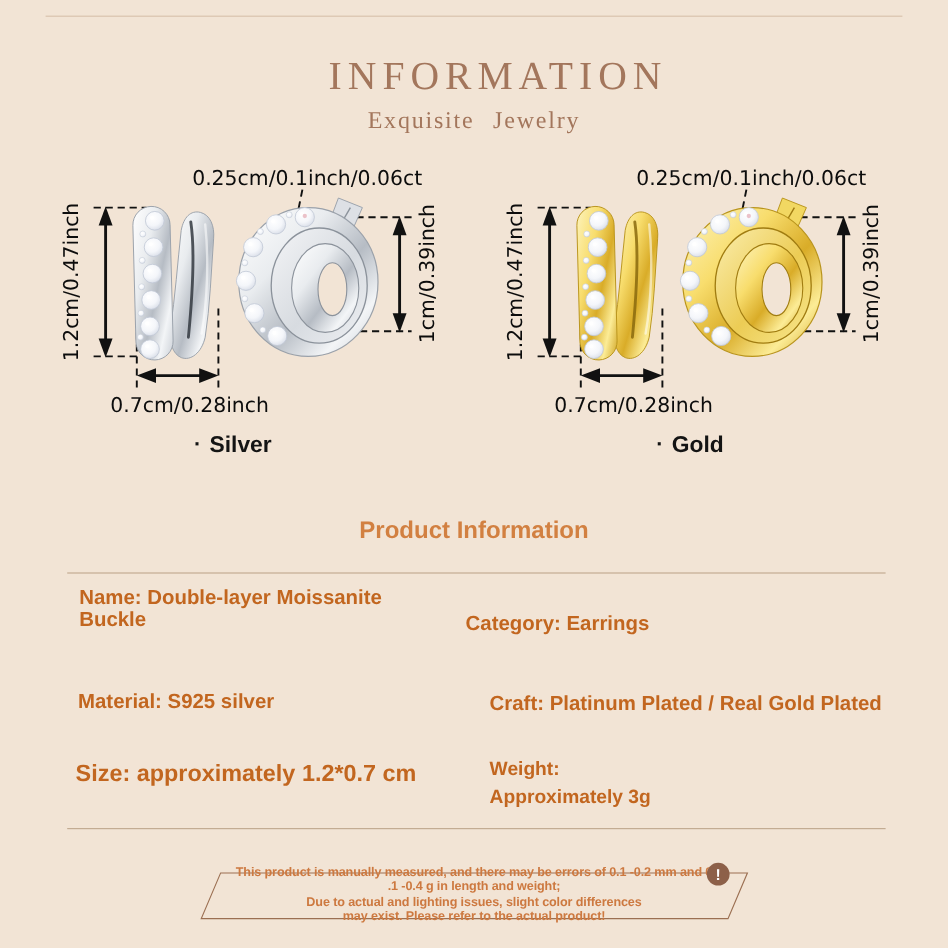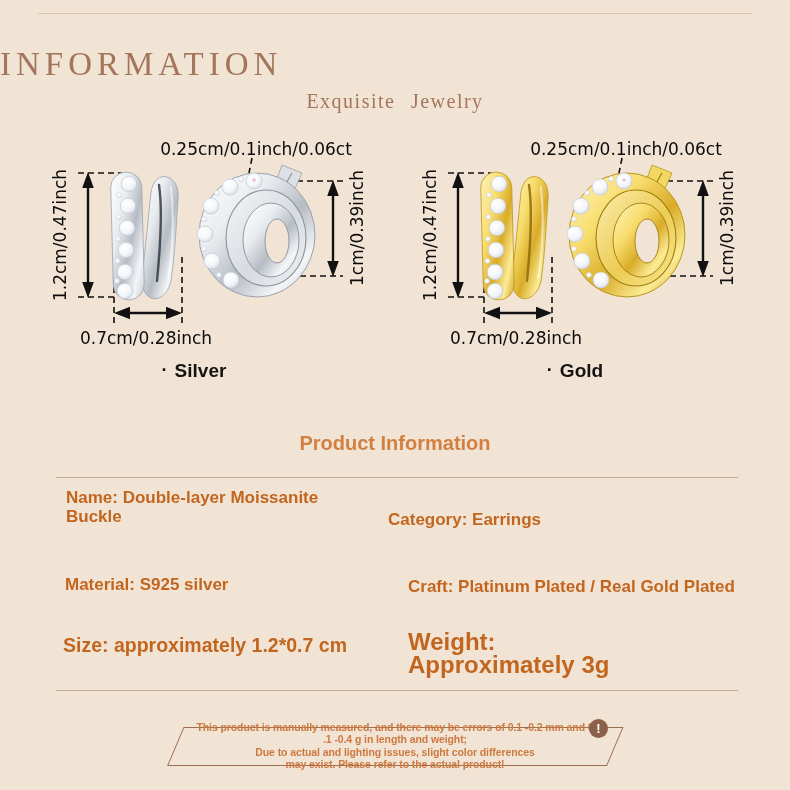--- a/index.html
+++ b/index.html
@@ -1,55 +1,55 @@
 <!DOCTYPE html>
 <html style="--bg: #f2e4d5; --title: #a3765c; --heading: #d28041; --table: #c2661f; --measure: #0c0c0c; --ribbon-border: #9b6f52; --ribbon-text: #cd7940; --icon-bg: #8d6049;"><head>
 <meta charset="utf-8">
 <style>
   html,body{margin:0;padding:0;}
   body{background:var(--bg,#f2e4d5);font-family:"Liberation Sans",sans-serif;}
   .page{position:relative;width:790px;height:790px;background:var(--bg,#f2e4d5);overflow:hidden;}
 
   .top-rule{position:absolute;left:38px;right:38px;top:13px;height:1px;background:#d9c3ad;}
 
-  .title{position:absolute;left:0;right:0;top:46px;margin:0;
+  .title{position:absolute;left:0;right:0;top:46px;margin:0;text-align:center;
     font-family:"Liberation Serif",serif;font-weight:400;font-size:33px;letter-spacing:5px;
-    color:var(--title,#a3765c);}
+    color:var(--title,#a3765c);padding-left:40px;}
   .subtitle{position:absolute;left:0;right:0;top:90px;text-align:center;
     font-family:"Liberation Serif",serif;font-size:20px;letter-spacing:1.5px;word-spacing:9px;
     color:var(--title,#a3765c);}
 
   .variant{position:absolute;top:135px;width:370px;height:260px;}
   #v-silver{left:30px;} #v-gold{left:400px;}
   .art,.art svg{position:absolute;left:0;top:0;width:370px;height:260px;}
 
   .m-label{position:absolute;white-space:nowrap;color:var(--measure,#0c0c0c);
     font-family:"DejaVu Sans",sans-serif;font-size:17px;transform:translate(-50%,-50%);}
   .m-label.top{left:226px;top:14px;text-align:right;}
   .m-label.rleft{left:30px;top:100px;transform:translate(-50%,-50%) rotate(-90deg);}
   .m-label.rright{left:327px;top:93px;transform:translate(-50%,-50%) rotate(-90deg);}
-  .m-label.bottom{left:116px;top:203px;}
+  .m-label.bottom{left:128px;top:203px;}
 
   .name-label{position:absolute;top:236px;transform:translate(-50%,-50%);white-space:nowrap;
     font-weight:700;font-size:19px;color:#141414;}
   #v-silver .name-label{left:164px;} #v-gold .name-label{left:175px;}
   .bullet{font-size:18px;margin-right:7px;vertical-align:1px;}
 
   .pi-heading{position:absolute;left:395px;top:443px;margin:0;transform:translate(-50%,-50%);
     font-size:20px;font-weight:700;color:var(--heading,#d28041);white-space:nowrap;}
   .rule{position:absolute;left:56px;right:52px;height:1px;background:#c3ac93;}
   .rule-top{top:477px;} .rule-bottom{top:690px;}
 
   .cell{position:absolute;font-weight:700;font-size:17px;color:var(--table,#c2661f);white-space:nowrap;}
   .cell.name{left:66px;top:488px;width:272px;white-space:normal;line-height:19px;}
   .cell.category{left:388px;top:510px;}
   .cell.material{left:65px;top:575px;}
   .cell.craft{left:408px;top:577px;}
   .cell.size{left:63px;top:634px;font-size:19.5px;}
-  .cell.weight{left:408px;top:630px;font-size:24px;line-height:23px;}
+  .cell.weight{left:408px;top:630px;font-size:16px;line-height:23px;}
 
   .ribbon-shape{position:absolute;left:167px;top:727px;width:438px;height:37px;
     border:1.5px solid var(--ribbon-border,#9b6f52);transform:skewX(-23deg);transform-origin:0 100%;}
   .ribbon-text{position:absolute;left:0;top:721px;width:790px;text-align:center;
     font-weight:700;font-size:10.5px;line-height:12.3px;letter-spacing:-0.1px;
     color:var(--ribbon-text,#cd7940);}
   .excl{position:absolute;left:589px;top:719px;width:19px;height:19px;border-radius:50%;
     background:var(--icon-bg,#8d6049);color:#fff;text-align:center;
     font-weight:700;font-size:13px;line-height:19px;}
 </style>

